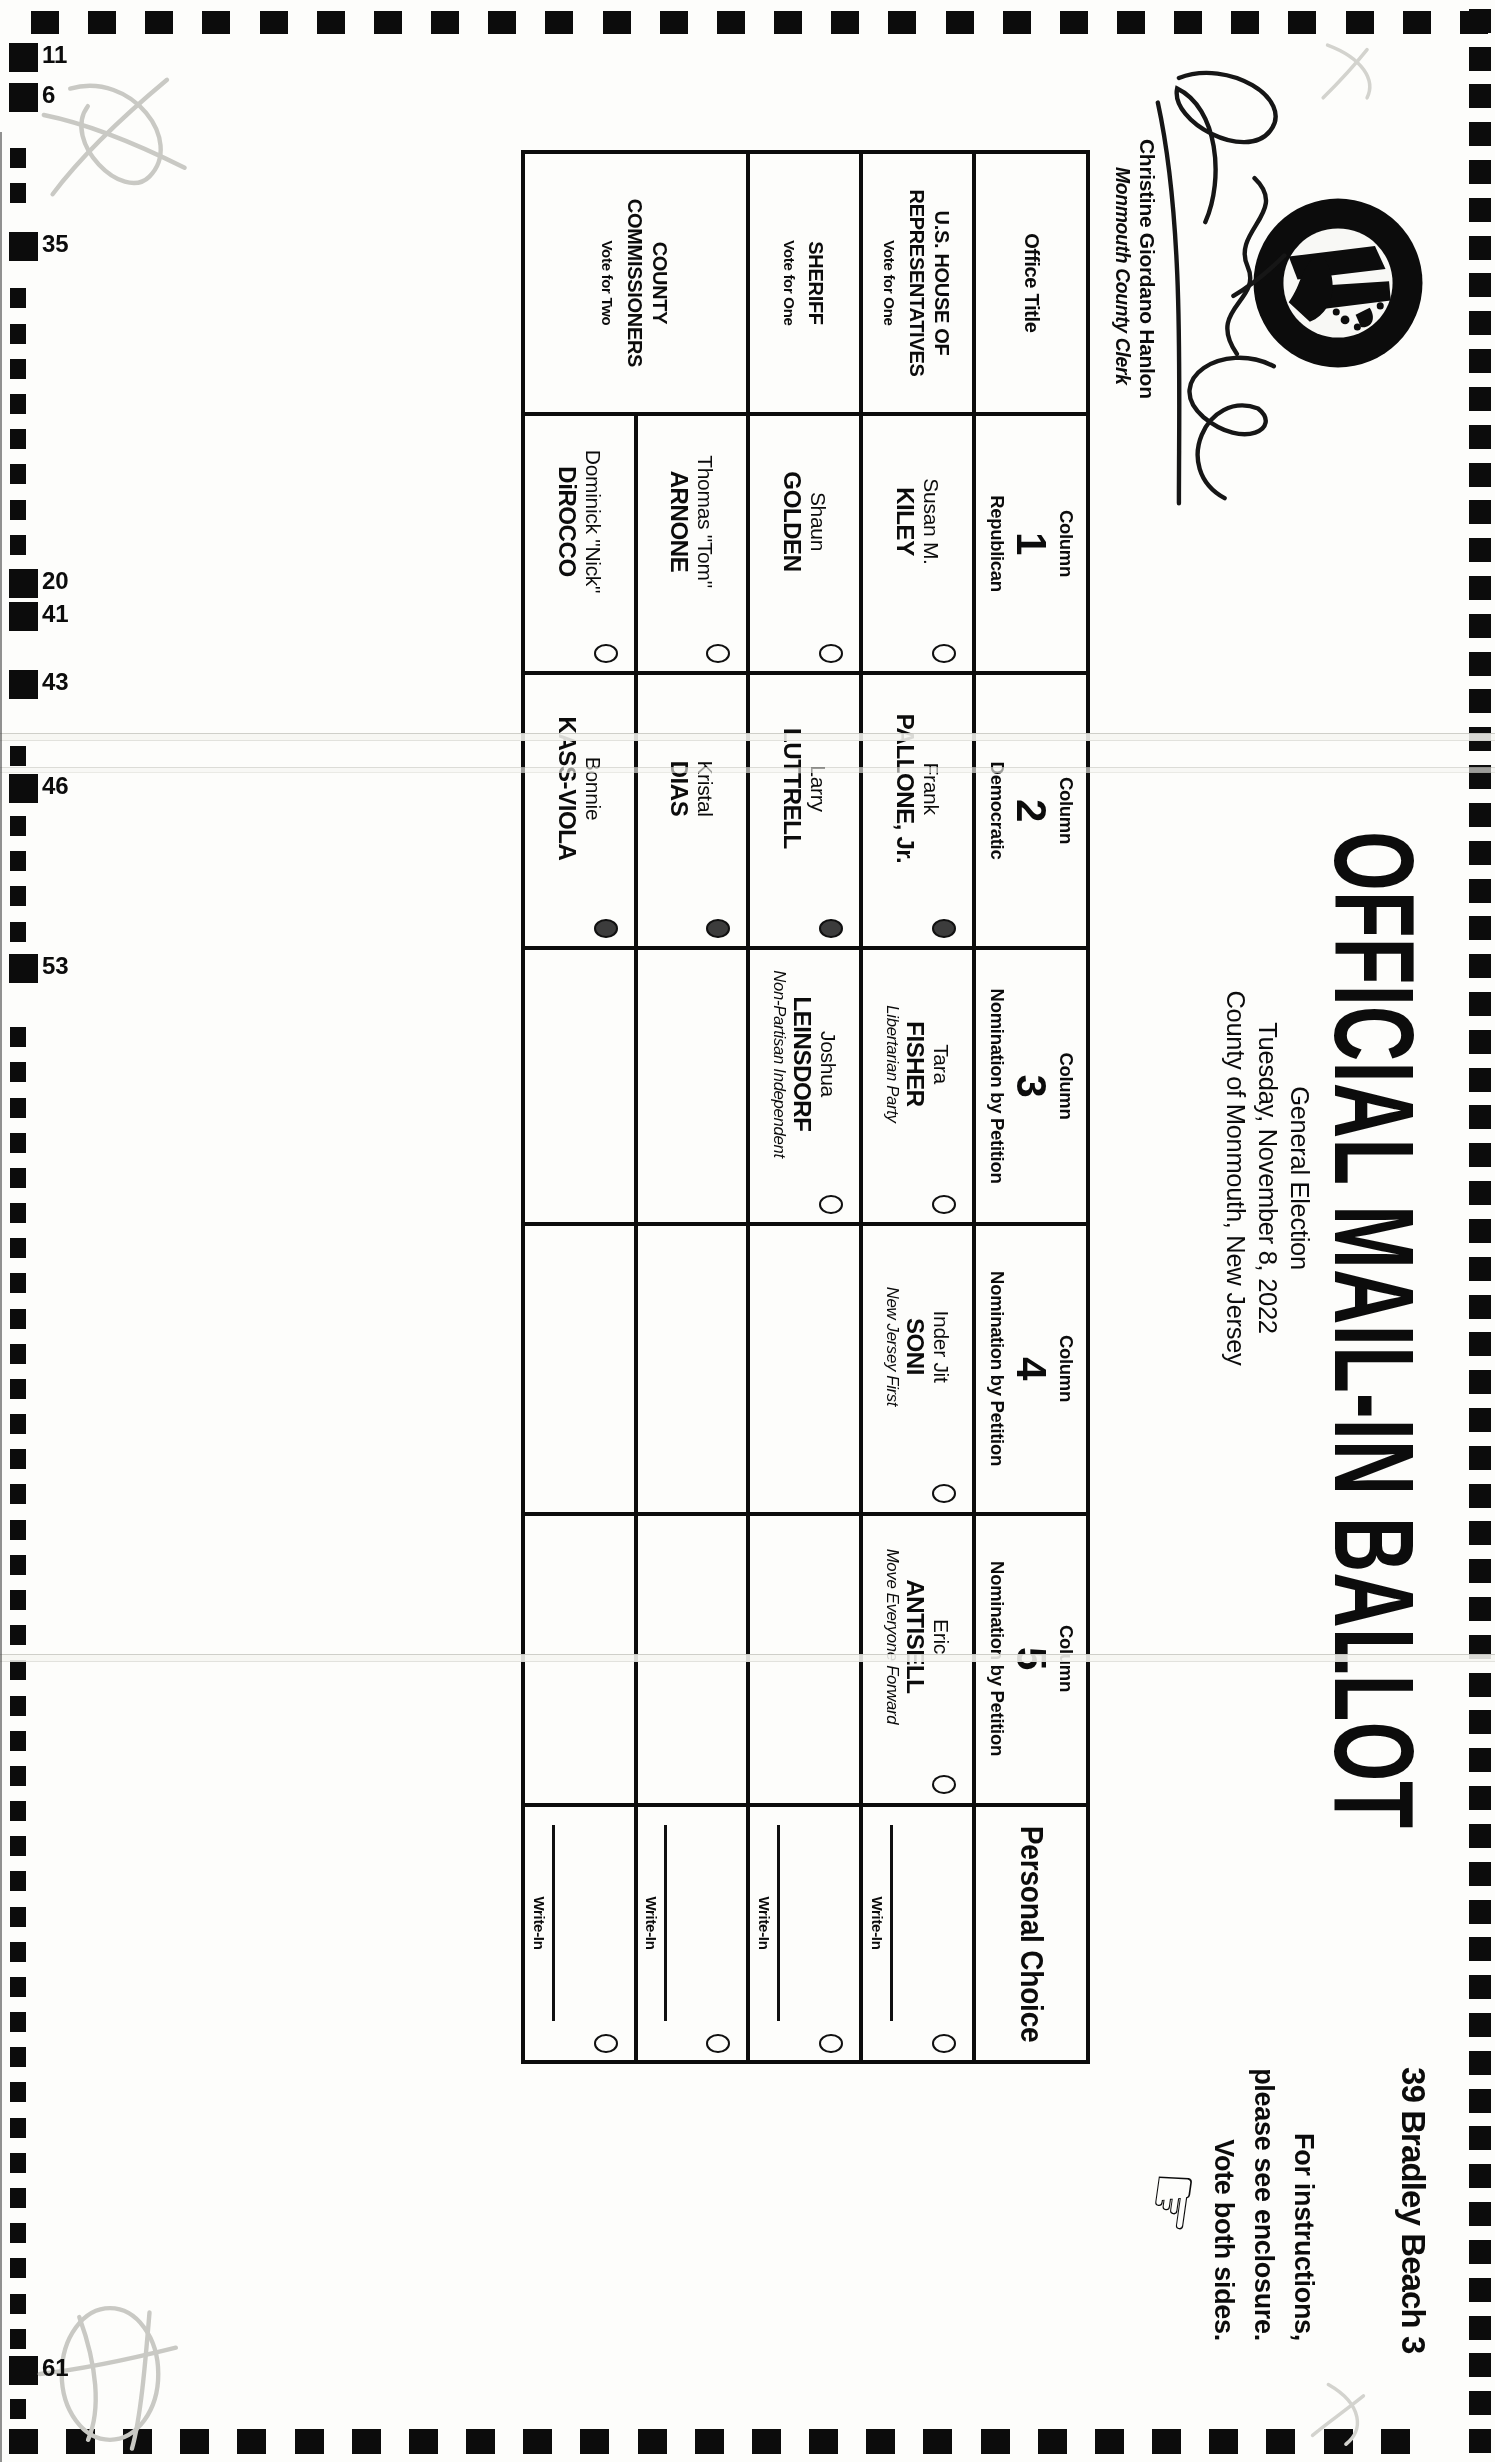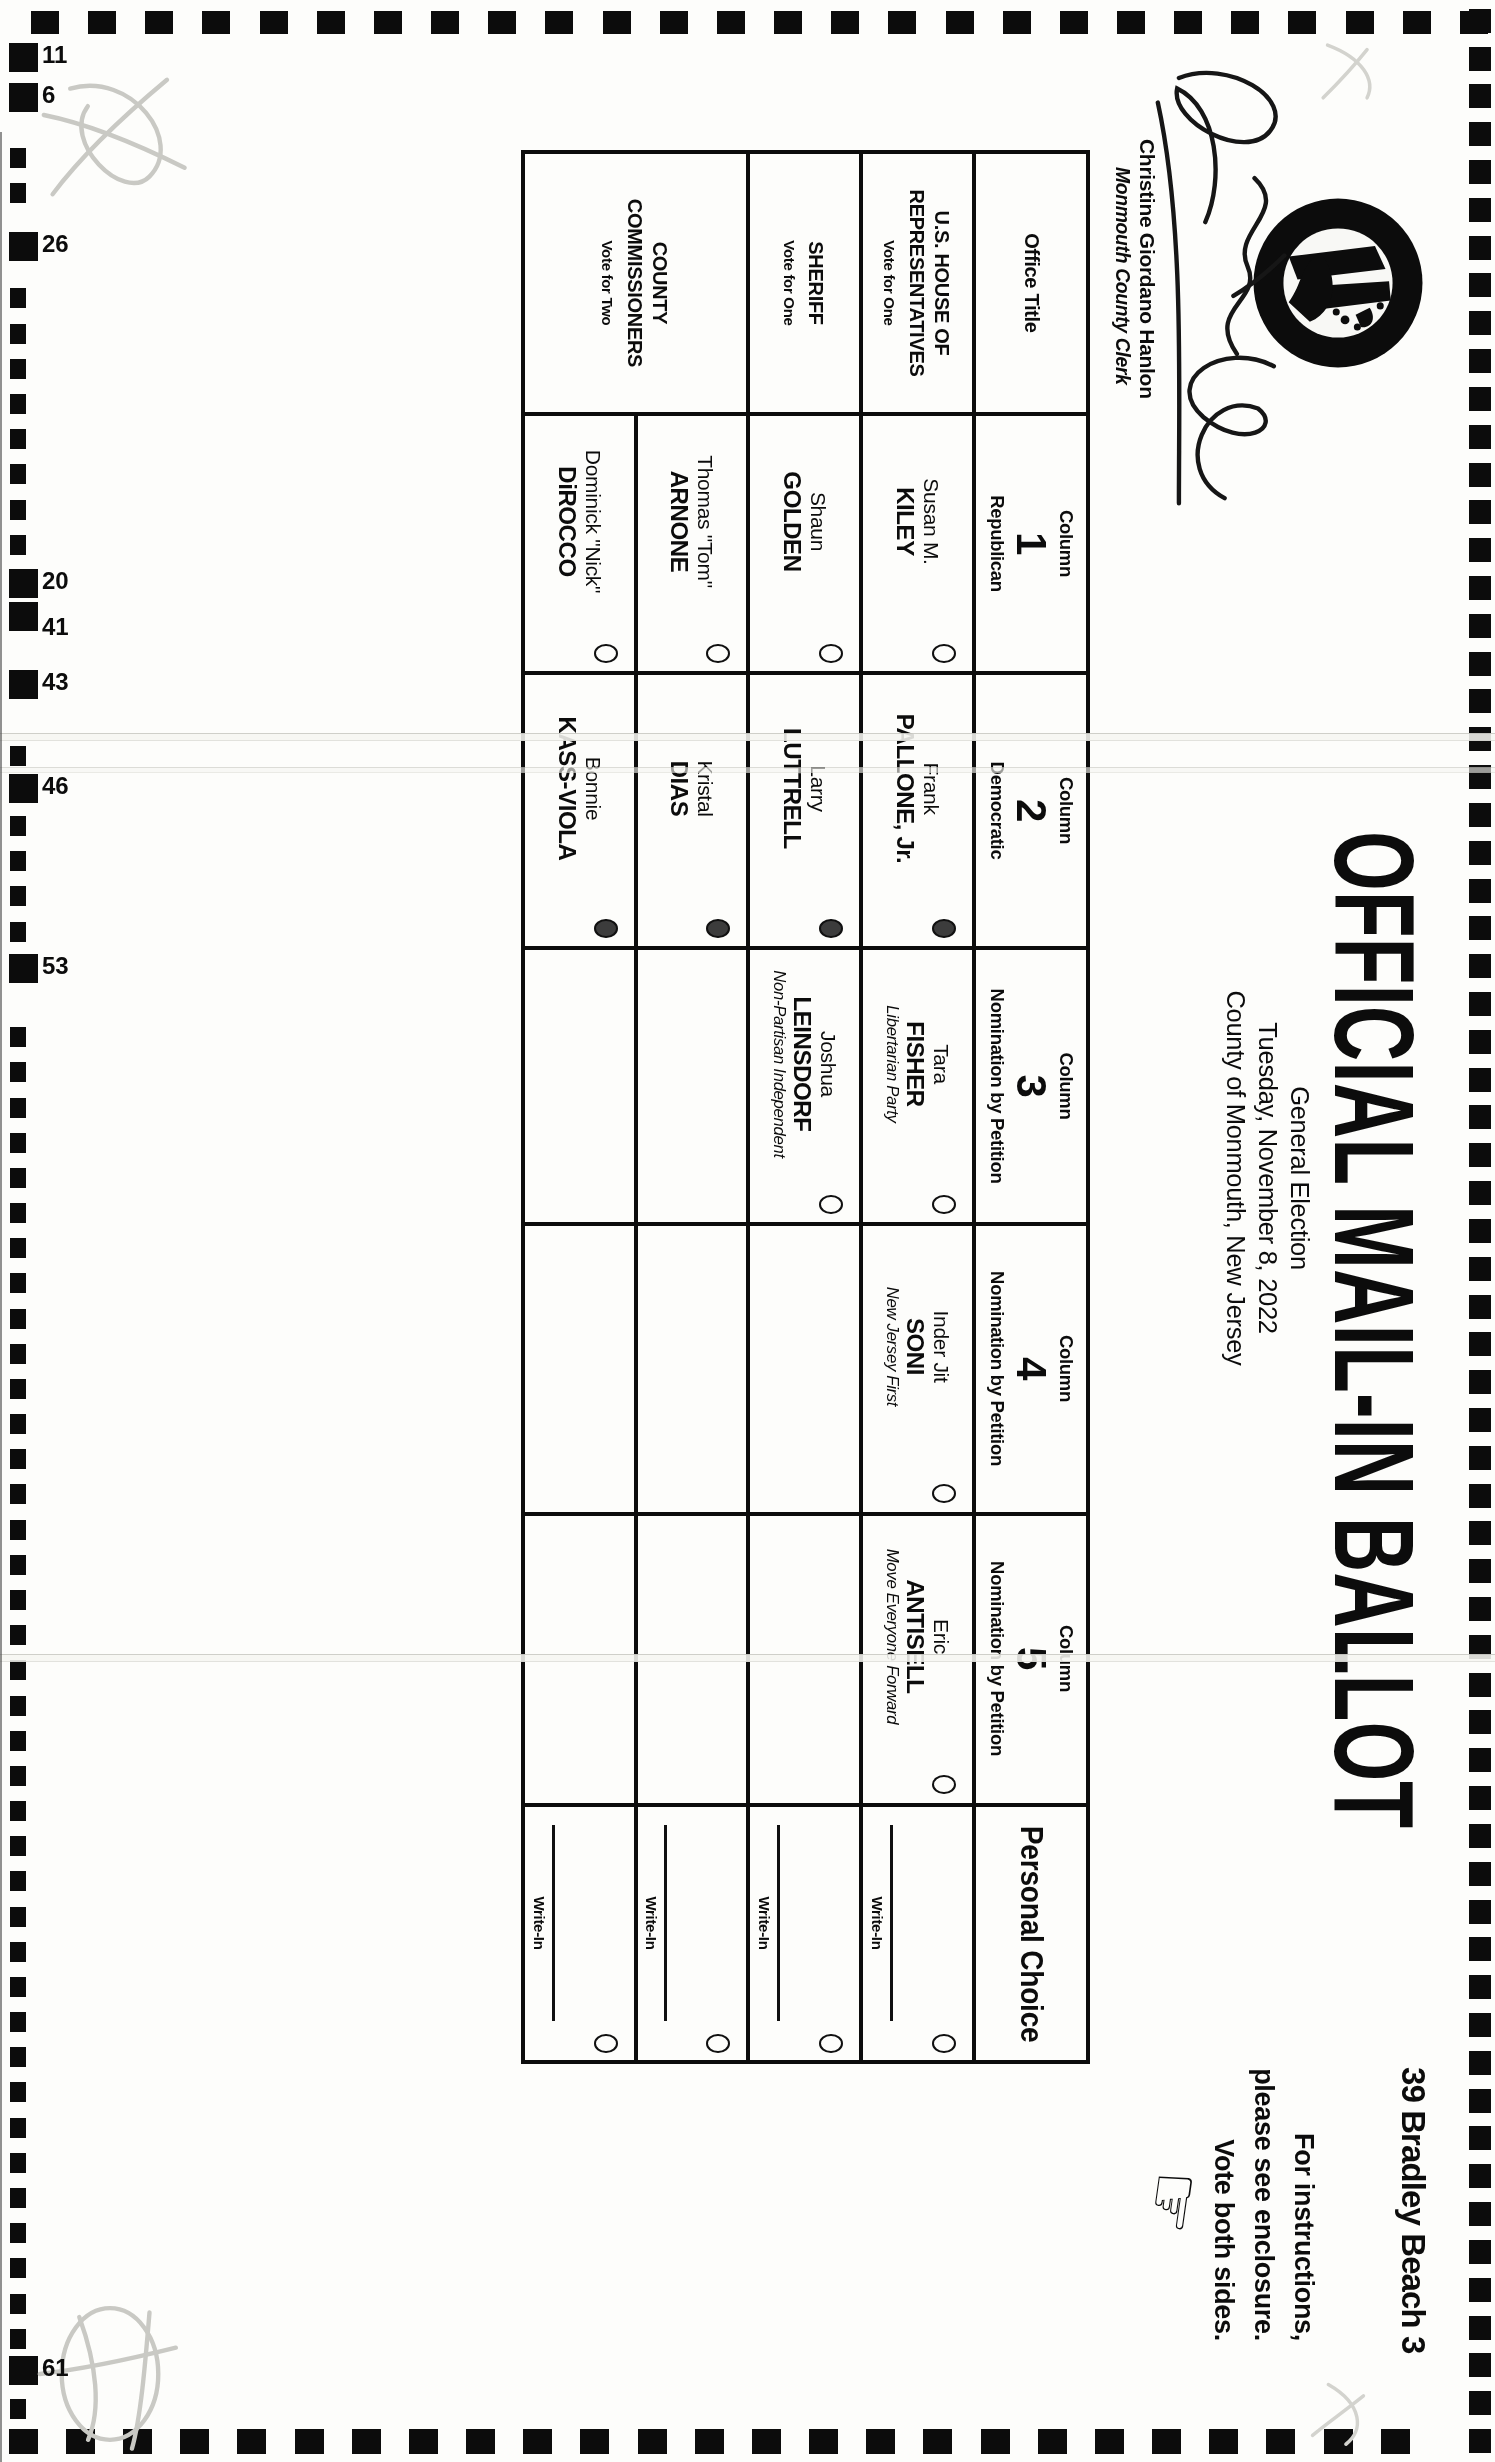--- a/index.html
+++ b/index.html
@@ -474,22 +474,22 @@
         <path d="M12,60 C35,20 65,20 80,40"></path>
           <path d="M25,20 C45,45 55,60 70,78"></path>
       </g>
     </svg>
   </div>
 
   <div class="scan-edge"></div>
   <div id="numOverlay" class="abs" style="left:0;top:0;width:1495px;height:2280px">
       <div class="num-ovl" style="left: 42px; top: 41px; position: absolute;">11</div>
       <div class="num-ovl" style="left: 42px; top: 81px; position: absolute;">6</div>
-      <div class="num-ovl" style="left: 42px; top: 230px; position: absolute;">26</div>
+      <div class="num-ovl" style="left: 42px; top: 230px; position: absolute;">35</div>
       <div class="num-ovl" style="left: 42px; top: 567px; position: absolute;">20</div>
-      <div class="num-ovl" style="left: 42px; top: 613px; position: absolute;">41</div>
+      <div class="num-ovl" style="left: 42px; top: 600px; position: absolute;">41</div>
       <div class="num-ovl" style="left: 42px; top: 668px; position: absolute;">43</div>
       <div class="num-ovl" style="left: 42px; top: 772px; position: absolute;">46</div>
       <div class="num-ovl" style="left: 42px; top: 952px; position: absolute;">53</div>
       <div class="num-ovl" style="left: 42px; top: 2354px; position: absolute;">61</div>
     </div>
 </div>
 
 
 </body></html>

